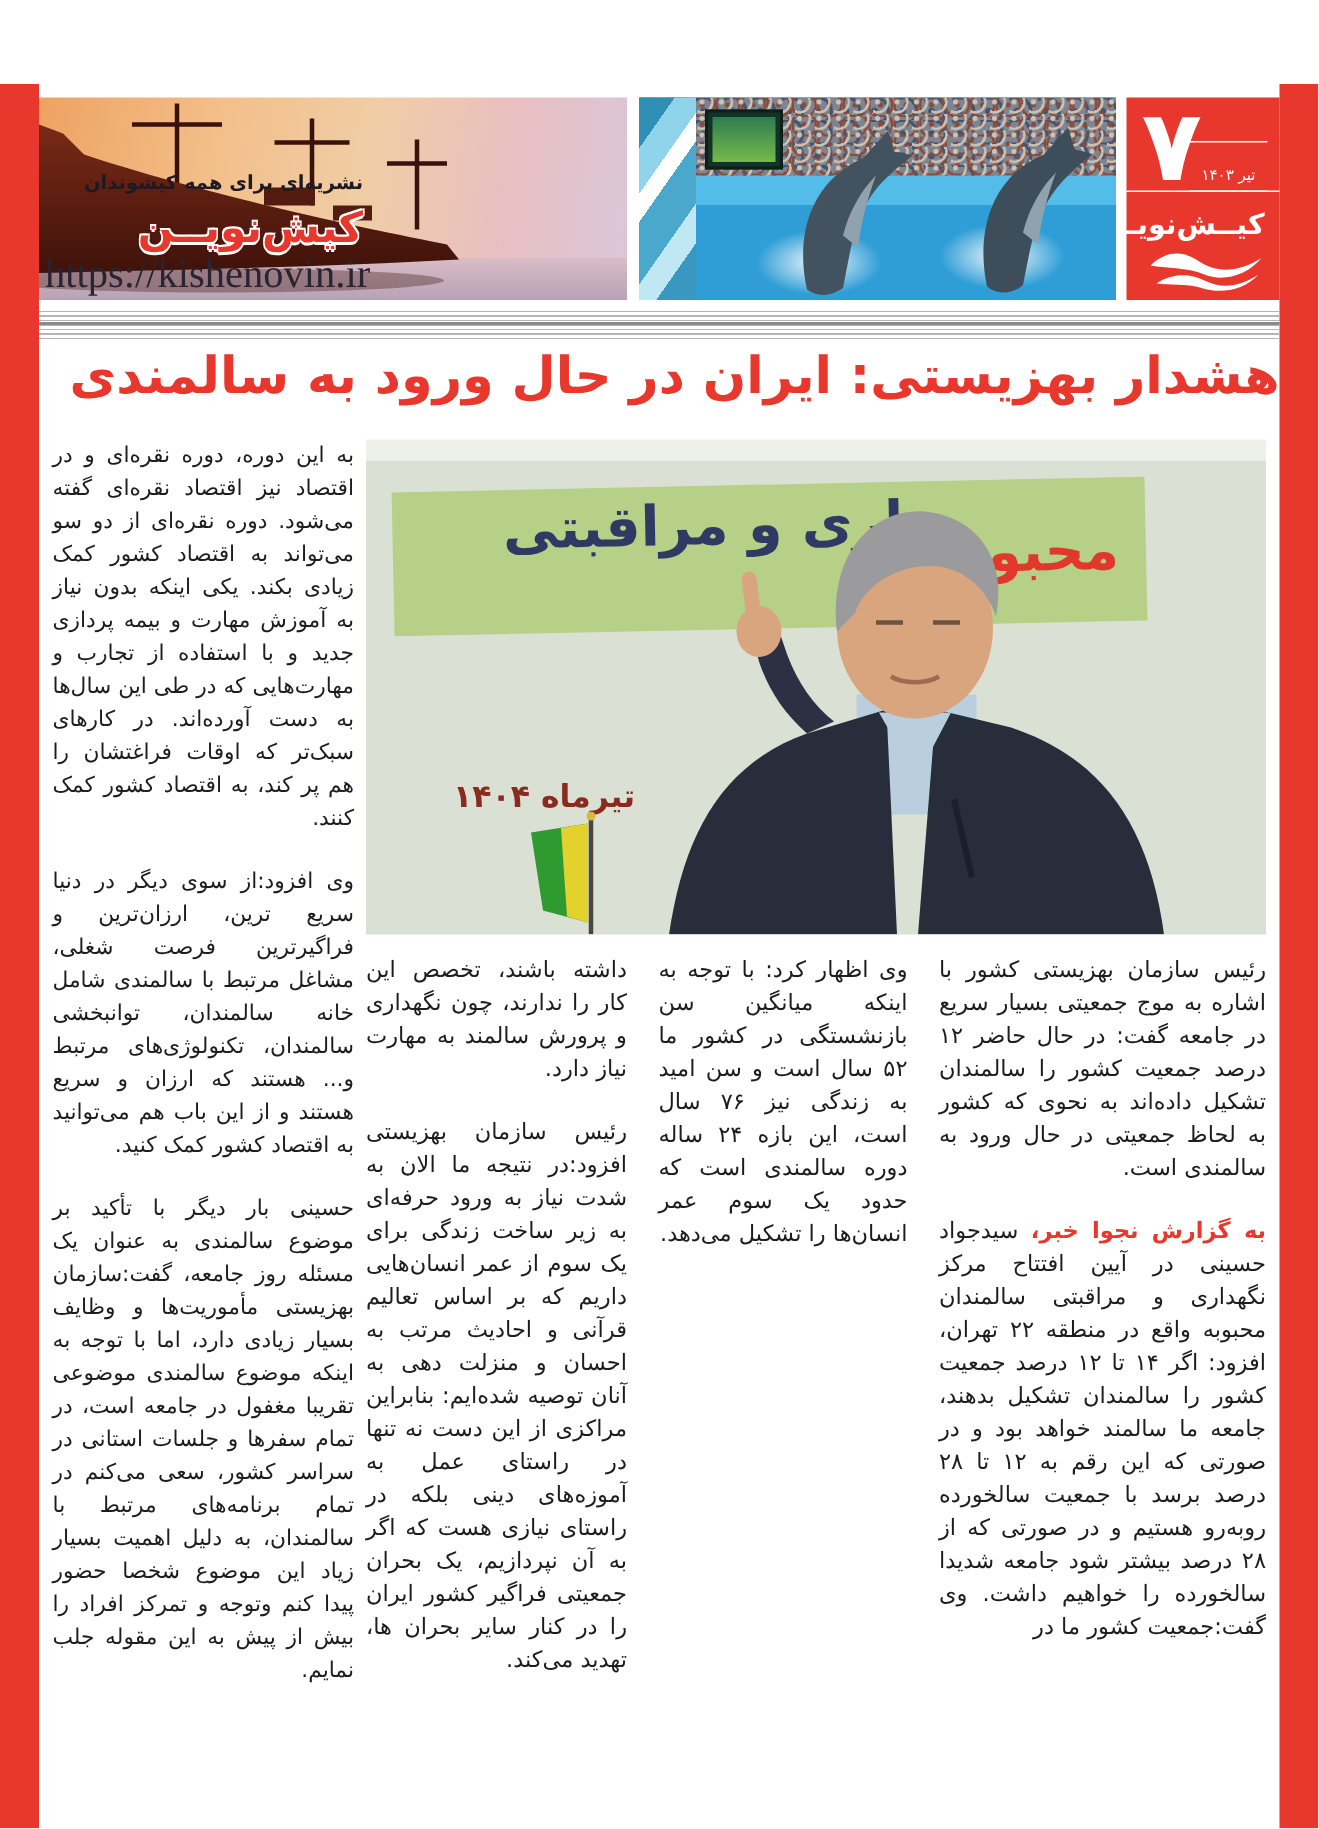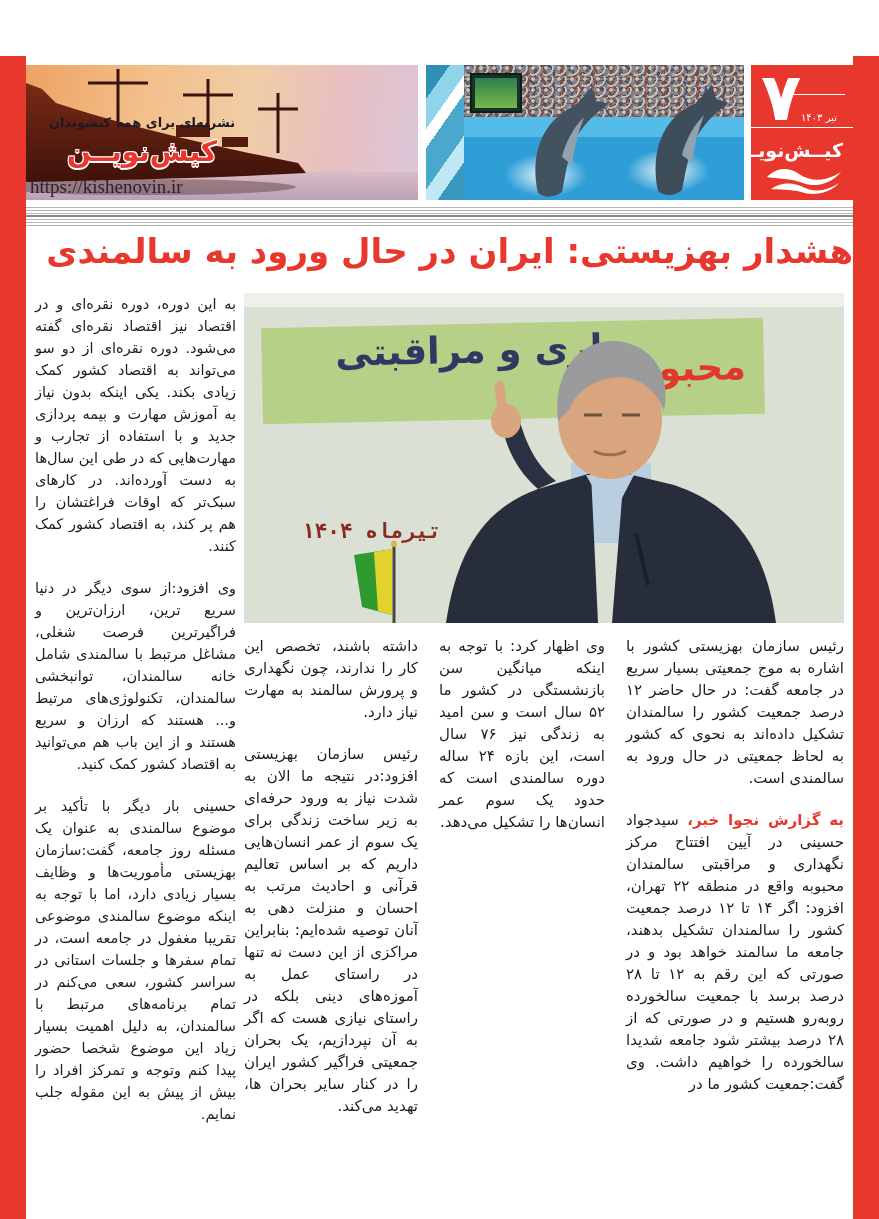--- a/index.html
+++ b/index.html
@@ -32,45 +32,45 @@
     background:linear-gradient(125deg,#2f8fb4 0 18%,#8fd4ea 18% 34%,#ffffff 34% 44%,#49a8cc 44% 66%,#bfe8f4 66% 80%,#3a98c0 80% 100%);}
   .screen{position:absolute;top:8px;left:44px;width:48px;height:36px;background:#143328;border:2px solid #0d2018;}
   .screen:before{content:"";position:absolute;inset:3px;background:linear-gradient(#2e7d4f,#77b94a);}
   .splash{position:absolute;width:84px;height:44px;background:radial-gradient(ellipse at center,rgba(255,255,255,.95),rgba(255,255,255,0) 70%);}
   .splash.s1{left:78px;top:88px;} .splash.s2{left:200px;top:84px;}
   .dolphins{position:absolute;inset:0;}
 
   .ship-photo{width:392px;background:linear-gradient(100deg,#eea262 0%,#f3bf8a 30%,#f0cda6 55%,#e8bfc2 78%,#dac7da 100%);}
   .sea{position:absolute;left:0;right:0;bottom:0;height:28px;background:linear-gradient(#d9bcc6,#b7a2b6);}
   .ship-svg{position:absolute;inset:0;}
-  .ship-tagline{position:absolute;top:50px;left:16px;width:200px;text-align:center;font-size:13px;font-weight:bold;color:#1d1a24;}
-  .ship-brand{position:absolute;top:70px;left:16px;width:200px;text-align:center;font-size:28px;font-weight:bold;color:#e8372c;
+  .ship-tagline{position:absolute;top:50px;left:16px;width:200px;text-align:right;font-size:13px;font-weight:bold;color:#1d1a24;}
+  .ship-brand{position:absolute;top:70px;left:16px;width:200px;text-align:right;font-size:28px;font-weight:bold;color:#e8372c;
     text-shadow:-1px -1px 0 #fff,1px -1px 0 #fff,-1px 1px 0 #fff,1px 1px 0 #fff,0 2px 0 #fff;}
   .ship-url{position:absolute;bottom:2px;left:4px;direction:ltr;font-family:"Liberation Serif","DejaVu Serif",serif;
-    font-size:19px;color:#2a2330;margin-top:30px;}
+    font-size:27px;color:#2a2330;margin-top:30px;}
 
   
   .rules{height:21px;margin-top:7px;
     background-image:
       linear-gradient(to bottom,transparent 0 8px,#8a8a8a 8px 10px,transparent 10px),
       repeating-linear-gradient(to bottom,#b5b5b5 0 1px,transparent 1px 3px);}
   .headline{margin-top:5px;text-align:right;color:#e8372c;font-size:34px;font-weight:800;line-height:1.1;}
 
   
   .content{display:flex;gap:8px;margin:9px 9px 0;}
   .main{width:600px;flex:none;}
   .sidebar{flex:1;min-width:0;}
 
   .main-photo{position:relative;width:600px;height:330px;overflow:hidden;
     background:linear-gradient(#eef1ea 0 14px,#dae1d4 14px 100%);}
   .pbanner{position:absolute;left:18px;right:80px;top:30px;height:96px;background:#b6d187;transform:rotate(-1.2deg);
     display:flex;align-items:center;justify-content:space-between;padding:0 18px;box-sizing:border-box;}
   .pbanner .bt{font-size:37px;font-weight:bold;color:#2e3a63;}
   .pbanner .bh{font-size:37px;font-weight:bold;color:#e0392b;}
-  .pdate{position:absolute;left:58px;top:226px;font-size:21px;font-weight:bold;color:#8a2a20;font-family:Liberation Mono, monospace;}
+  .pdate{position:absolute;left:58px;top:226px;font-size:21px;font-weight:bold;color:#8a2a20;}
   .flag{position:absolute;left:100px;top:248px;width:54px;height:82px;}
   .man-svg{position:absolute;right:28px;bottom:0;width:430px;height:300px;}
 
   .cols{display:flex;gap:21px;margin-top:12px;}
   .col-a{width:218px;flex:none;} .col-b{width:166px;flex:none;} .col-c{width:174px;flex:none;}
   .article p{margin:0 0 20px;font-size:15px;line-height:22px;text-align:justify;color:#1d1d1f;}
   .sidebar p{font-size:14.5px;}
   .lead-red{color:#e8372c;font-weight:bold;}
 </style>
 </head>

